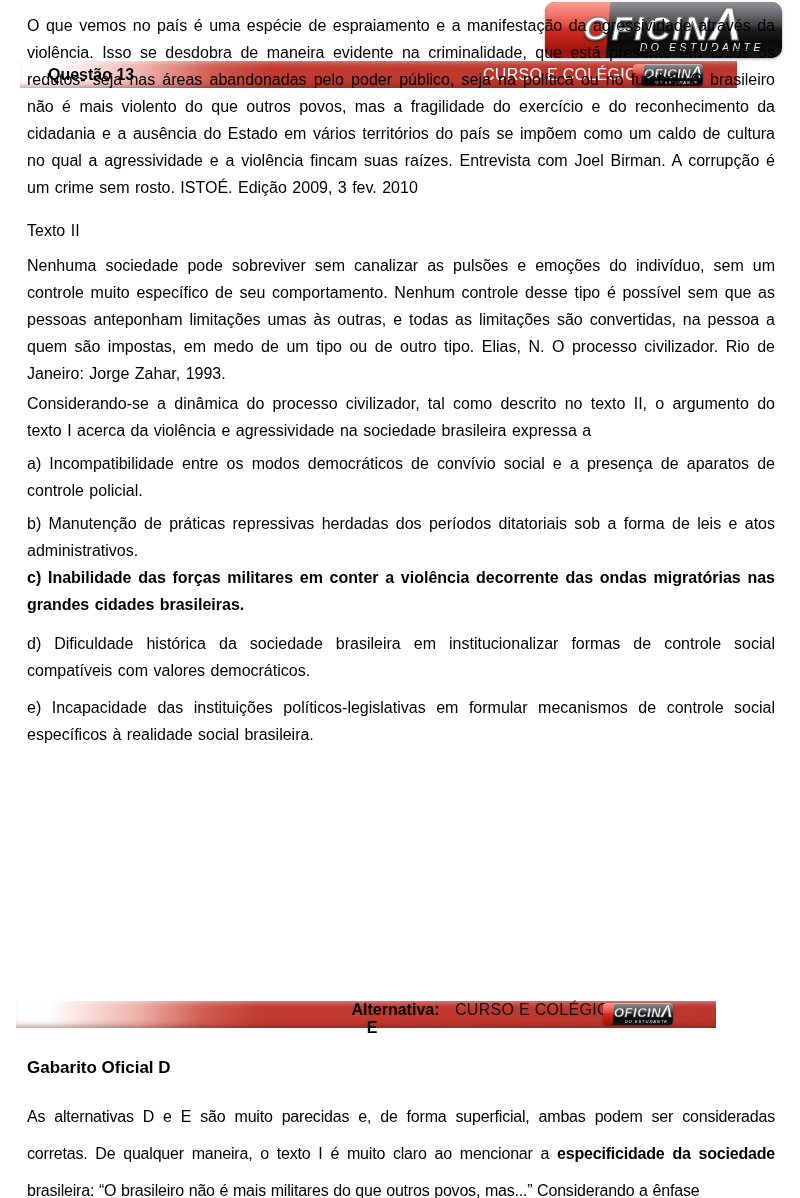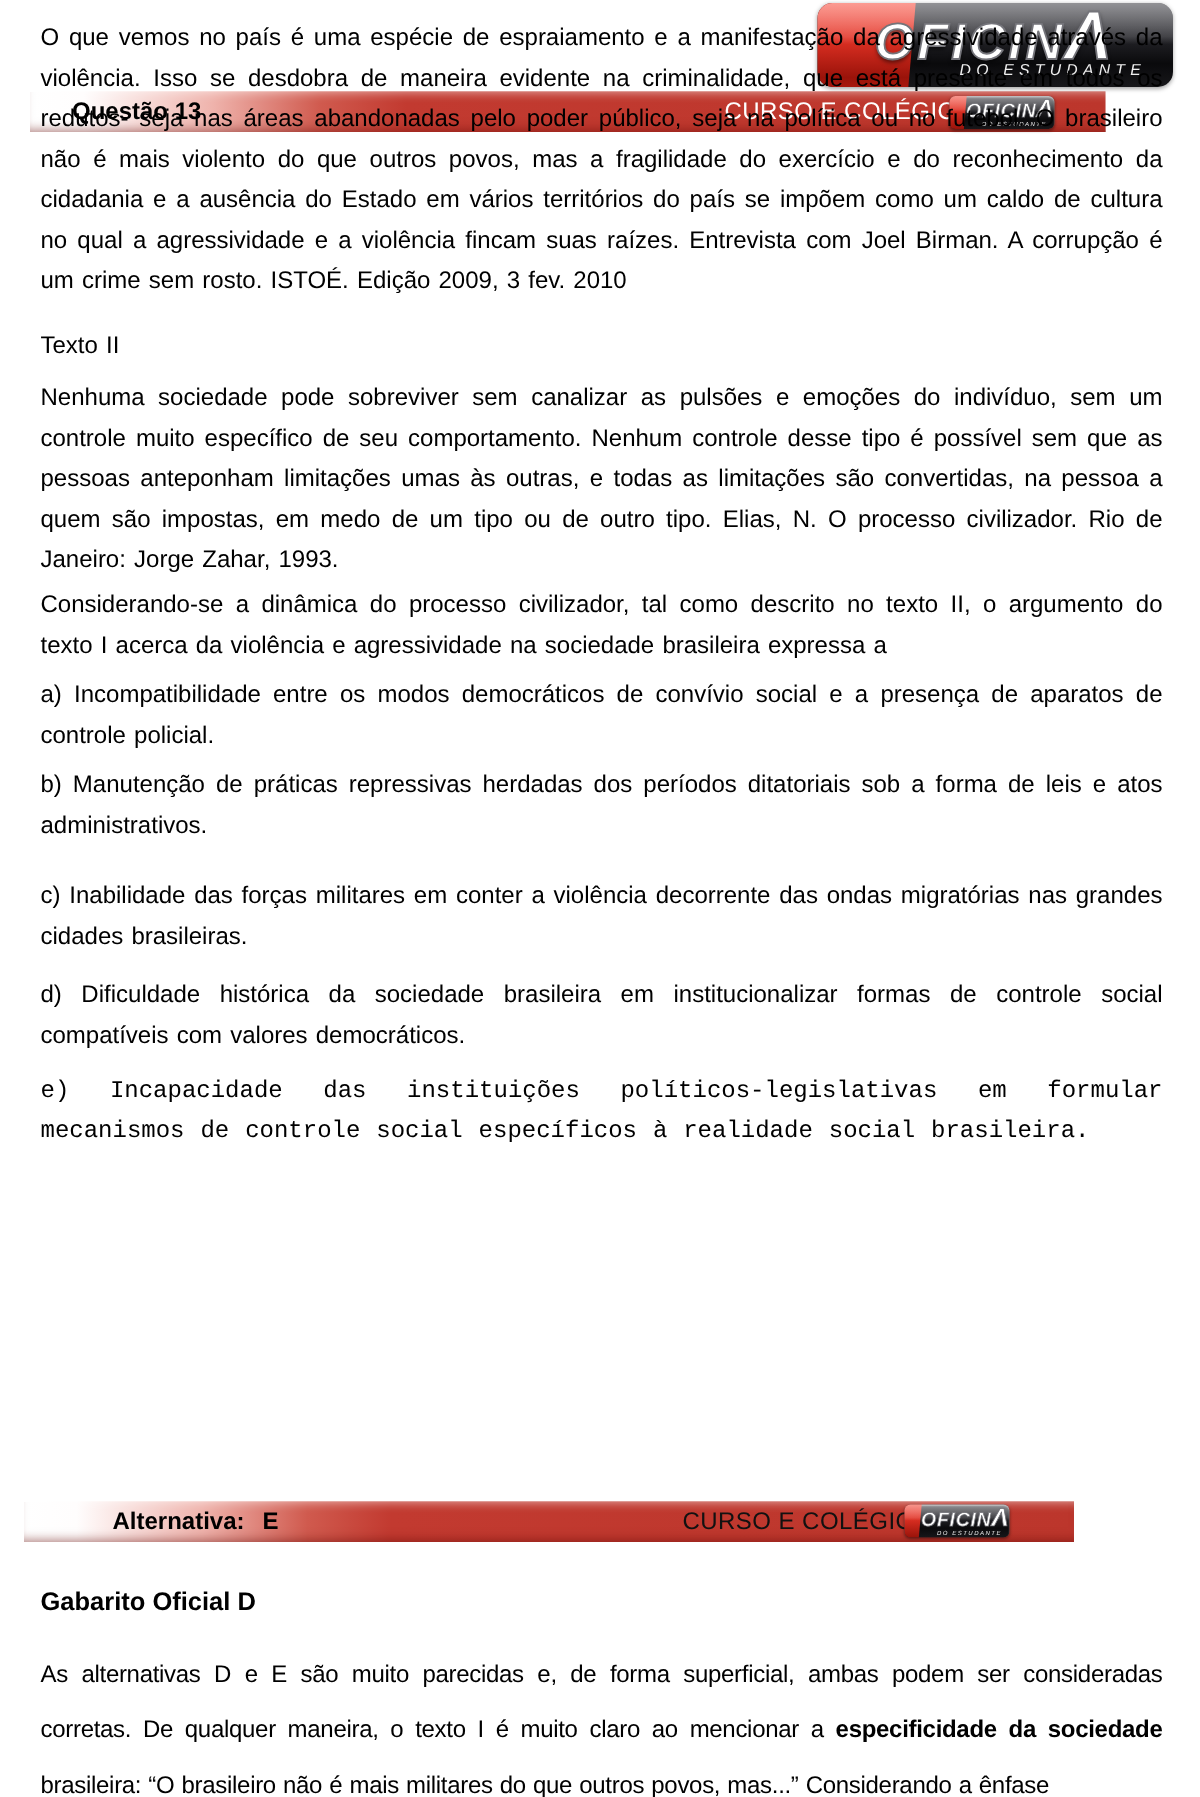--- a/index.html
+++ b/index.html
@@ -47,43 +47,43 @@
   .logo--top    { left:633px; top:64px;   }
   .logo--bottom { left:603px; top:1003px; }
 
   
   .bar {
     position:absolute; height:27px; display:flex; align-items:center;
     background:linear-gradient(90deg,#ffffff 0%,#fffdfd 5%,#efb3ac 17%,#d05a4e 27%,#c23a30 35%,#bc362c 100%);
     box-shadow:inset 0 -6px 7px -5px rgba(100,10,5,.55), inset 0 6px 7px -6px rgba(255,255,255,.65);
   }
   .bar--top    { left:20px; top:61px;   width:717px; }
-  .bar--bottom { left:16px; top:1001px; width:700px; }
+  .bar--bottom { left:16px; top:1001px; width:700px;flex-direction:column; }
 
   .bar .q-label   { margin-left:28px; font-size:16px; font-weight:bold; color:#000; }
   .bar--top .brand{ position:absolute; left:463px; font-size:16px; color:#fff; letter-spacing:.3px; }
   .bar--bottom .alt-label { margin-left:59px; font-size:16px; font-weight:bold; color:#000; }
   .bar--bottom .alt-value { margin-left:12px; font-size:16px; font-weight:bold; color:#000; }
   .bar--bottom .brand     { position:absolute; left:439px; font-size:16px; color:#111; letter-spacing:.3px; }
 
   
   .doc {
     position:absolute; left:27px; top:0; width:748px;
     font-size:16px; line-height:27px; text-align:justify; word-spacing:1px;
   }
   .doc h2 { font-size:16px; font-weight:normal; line-height:27px; text-align:left; }
   .h-t1 { margin:138px 0 0 0; }
   .p-t1 { margin:12px 0 16px 0; }
   .h-t2 { margin:3px  0 0 0; }
   .p-t2 { margin:8px  0 0 0; }
   .p-q  { margin:3px  0 0 0; }
   .opt  { margin:6px  0 0 0; }
-  .opt-c{ margin-top:20px; }
+  .opt-c{ margin-top:0;font-weight:bold; }
   .opt-d{ margin-top:12px; }
-  .opt-e{ margin-top:10px;font-family:Liberation Mono, monospace; }
+  .opt-e{ margin-top:10px; }
 
   
   .review { position:absolute; left:27px; top:1058px; width:748px; }
   .review h3 { margin:0; font-size:17px; font-weight:bold; line-height:20px; text-align:left; }
   .review p  { margin:20px 0 0 0; font-size:16px; line-height:37px; text-align:justify;
                letter-spacing:-0.2px; word-spacing:.5px; }
   .review .b { font-weight:bold; }
 </style>
 </head>
 <body>

